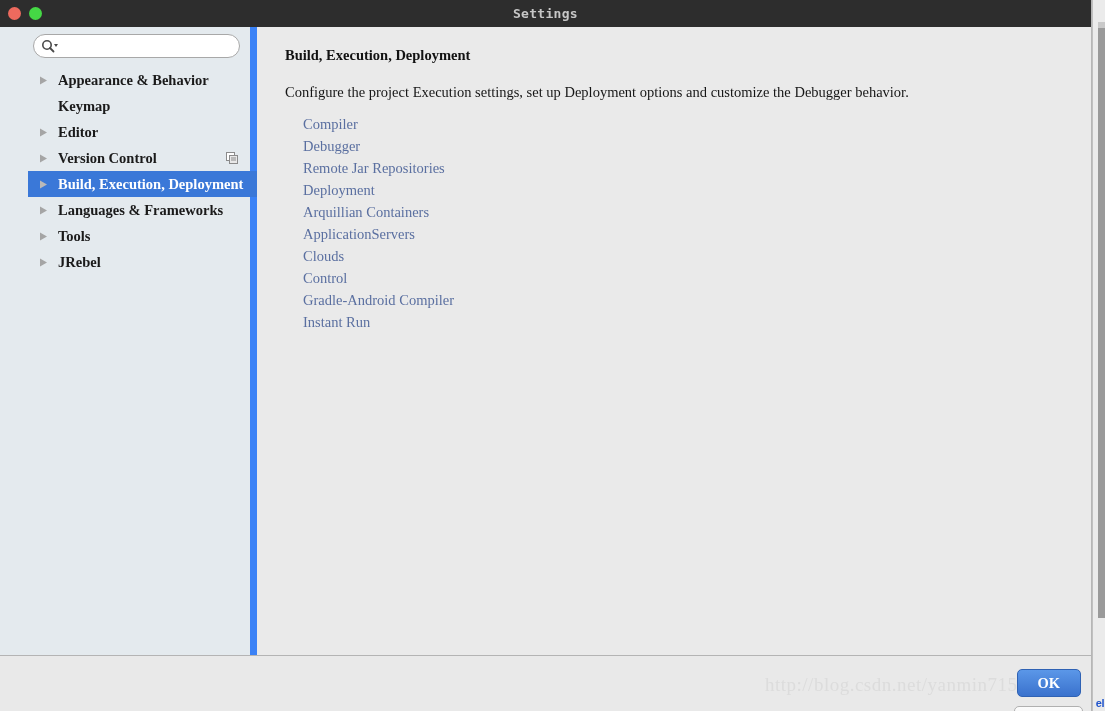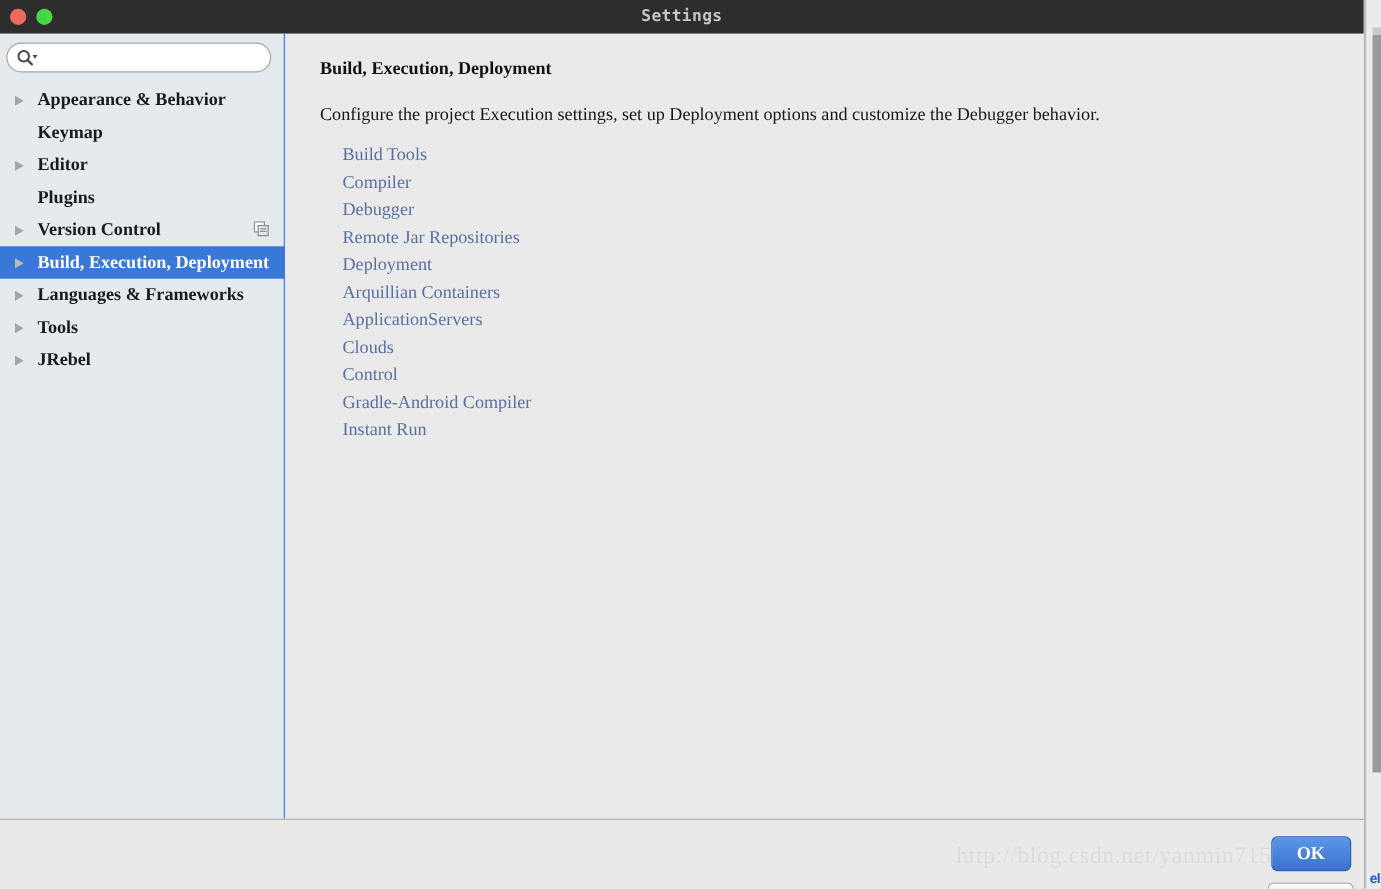--- a/index.html
+++ b/index.html
@@ -70,24 +70,25 @@
   .dot.red   { background: #ed6a5e; }
   .dot.green { background: #45d845; }
 
   
   #body {
     position: relative;
     height: 628px;
     display: flex;
   }
   #sidebar {
-    width: 228px;
+    width: 257px;
     background: #e4eaee;
-    border-right: 1px solid #3b82f6;
-    position: relative;
+    border-right: 7px solid #3b82f6;
+    position: relative;
+    padding-left: 28px;
   }
   #content {
     flex: 1;
     background: #eaeaea;
     position: relative;
   }
 
   
   #search-wrap { padding: 7px 10px 0 5px; }
   #search-box {
@@ -274,24 +275,20 @@
 
           <div class="tree-row">
             <span class="arrow">
               <svg width="9" height="9" viewBox="0 0 9 9">
                   <polygon points="1,0.5 8,4.5 1,8.5" fill="#a5a5a5"></polygon>
                 </svg>
             </span>
             <span class="lbl">Editor</span>
           </div>
 
-          <div class="tree-row">
-            <span class="arrow"></span>
-            <span class="lbl">Plugins</span>
-          </div>
 
           <div class="tree-row">
             <span class="arrow">
               <svg width="9" height="9" viewBox="0 0 9 9">
                   <polygon points="1,0.5 8,4.5 1,8.5" fill="#a5a5a5"></polygon>
                 </svg>
             </span>
             <span class="lbl">Version Control</span>
             <span class="row-icon">
               <svg width="13" height="13" viewBox="0 0 13 13">
@@ -341,21 +338,20 @@
 
         </div>
       </div>
 
       <div id="content">
         <div id="content-inner">
           <div id="panel-title">Build, Execution, Deployment</div>
           <div id="panel-desc">Configure the project Execution settings, set up Deployment options and customize the Debugger behavior.</div>
 
           <ul id="link-list">
-            <li><a>Build Tools</a></li>
             <li><a>Compiler</a></li>
             <li><a>Debugger</a></li>
             <li><a>Remote Jar Repositories</a></li>
             <li><a>Deployment</a></li>
             <li><a>Arquillian Containers</a></li>
             <li><a>ApplicationServers</a></li>
             <li><a>Clouds</a></li>
             <li><a>Control</a></li>
             <li><a>Gradle-Android Compiler</a></li>
             <li><a>Instant Run</a></li>

